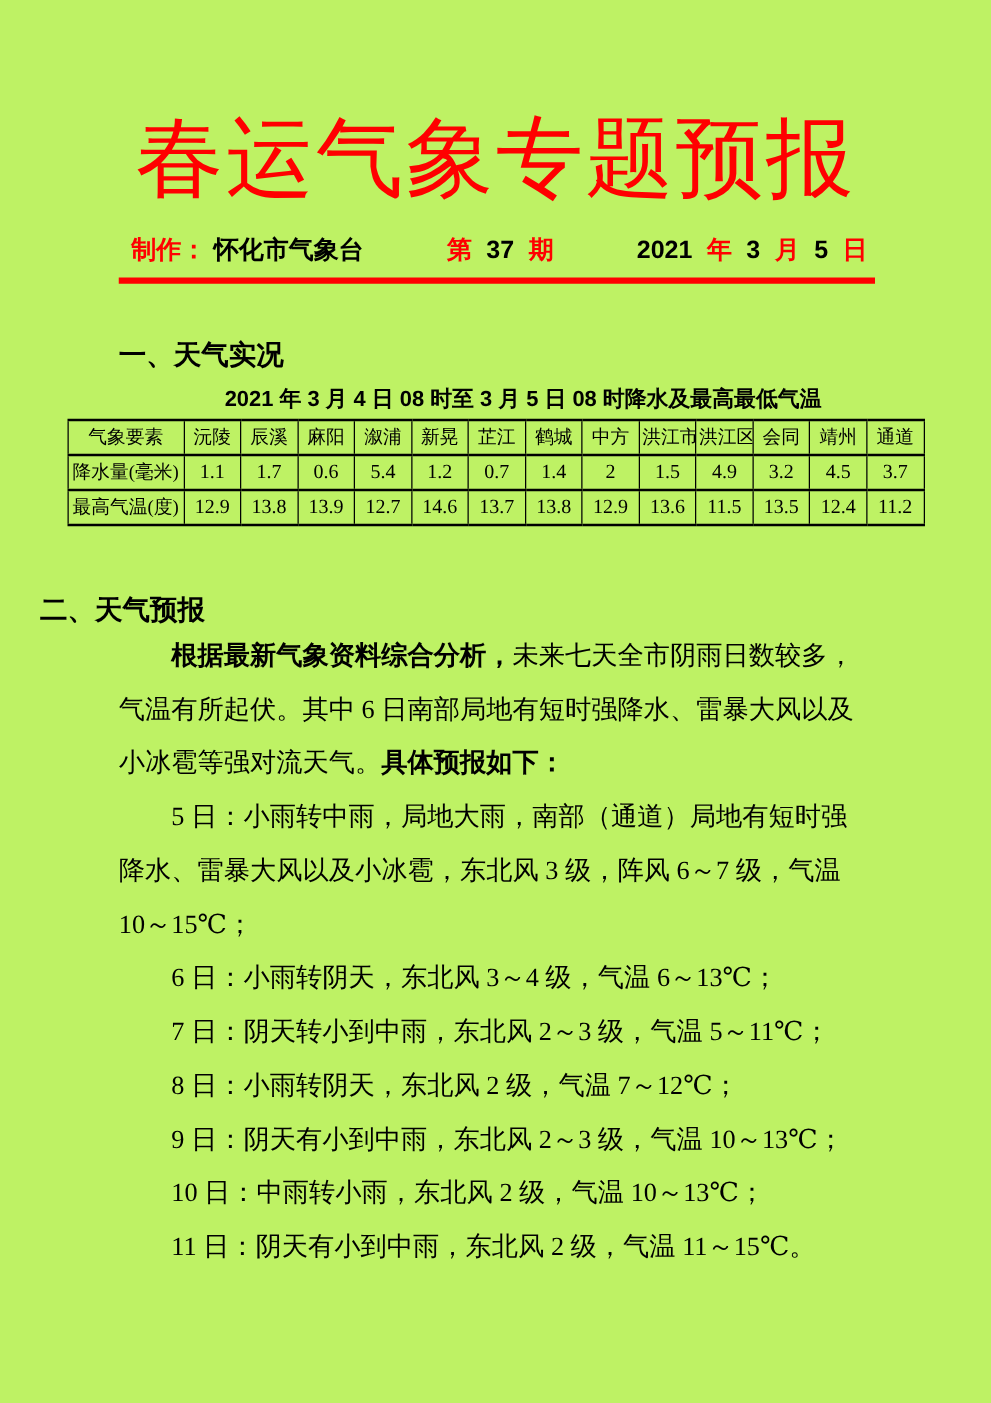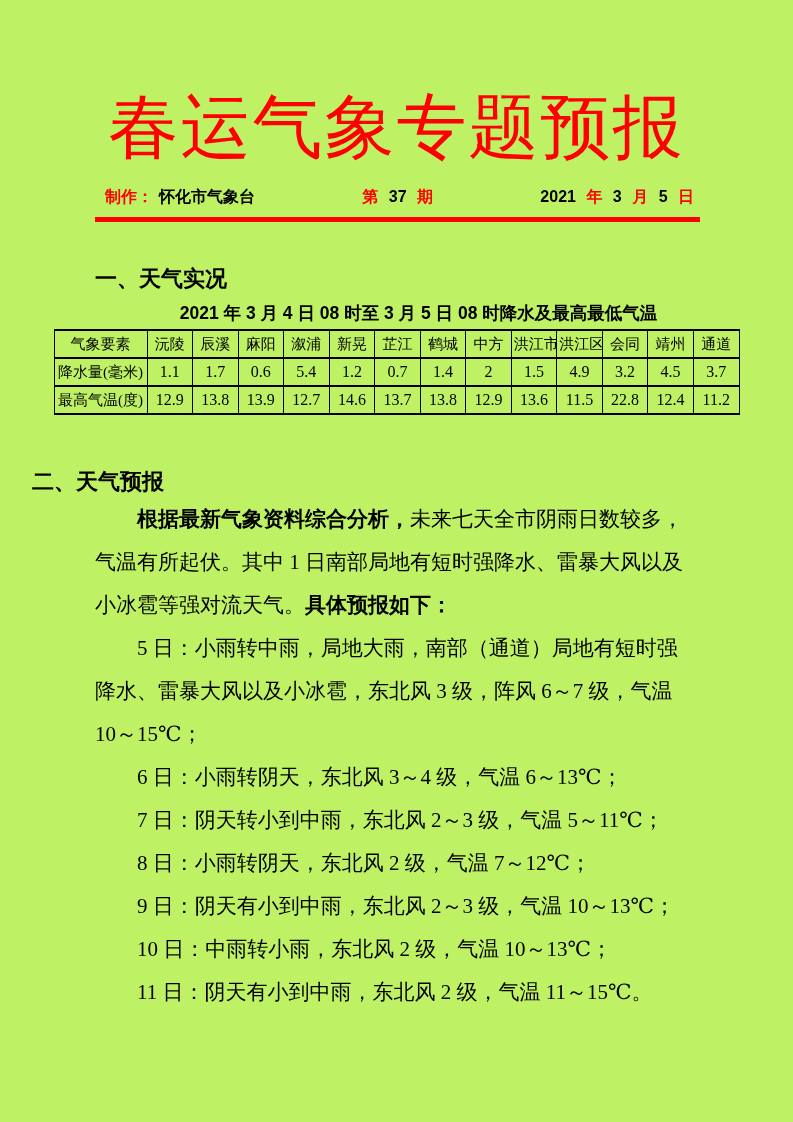--- a/index.html
+++ b/index.html
@@ -33,21 +33,21 @@
     white-space: nowrap;
   }
   .masthead {
     display: flex;
     justify-content: space-between;
     align-items: baseline;
     margin: 12px 93px 0 95px;
     padding: 0 6px 0 10px;
     font-family: var(--sans);
     font-weight: bold;
-    font-size: 16px;
+    font-size: 20px;
     line-height: 1.3;
   }
   .masthead .seg > * + * { margin-left: 6px; }
   .red { color: var(--accent); }
   .black { color: var(--ink); }
   .red-rule {
     height: 5px;
     background: var(--accent);
     margin: 9px 93px 0 95px;
   }
@@ -172,34 +172,34 @@
           <td>12.9</td>
           <td>13.8</td>
           <td>13.9</td>
           <td>12.7</td>
           <td>14.6</td>
           <td>13.7</td>
           <td>13.8</td>
           <td>12.9</td>
           <td>13.6</td>
           <td>11.5</td>
-          <td>22.8</td>
+          <td>13.5</td>
           <td>12.4</td>
           <td>11.2</td>
         </tr>
       </tbody>
   </table>
 
   <h2 class="section-heading mt-lg">二、天气预报</h2>
 
   <div class="forecast-body">
     <div class="body-line indent">
       <span class="b">根据最新气象资料综合分析，</span><span>未来七天全市阴雨日数较多，</span>
     </div>
-    <div class="body-line">气温有所起伏。其中 1 日南部局地有短时强降水、雷暴大风以及</div>
+    <div class="body-line">气温有所起伏。其中 6 日南部局地有短时强降水、雷暴大风以及</div>
     <div class="body-line">
       <span>小冰雹等强对流天气。</span><span class="b">具体预报如下：</span>
     </div>
     <div>
         <div class="body-line indent">5 日：小雨转中雨，局地大雨，南部（通道）局地有短时强</div>
         <div class="body-line">降水、雷暴大风以及小冰雹，东北风 3 级，阵风 6～7 级，气温</div>
         <div class="body-line">10～15℃；</div>
         <div class="body-line indent">6 日：小雨转阴天，东北风 3～4 级，气温 6～13℃；</div>
         <div class="body-line indent">7 日：阴天转小到中雨，东北风 2～3 级，气温 5～11℃；</div>
         <div class="body-line indent">8 日：小雨转阴天，东北风 2 级，气温 7～12℃；</div>

